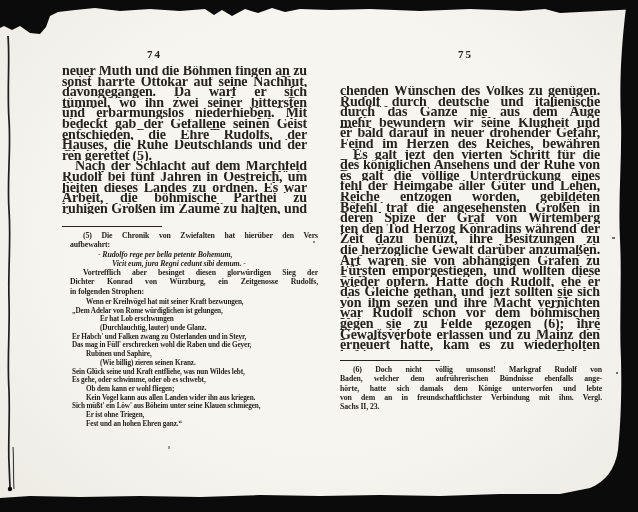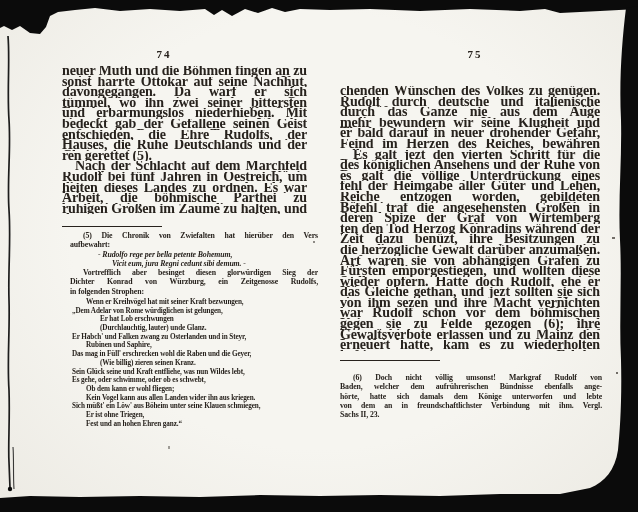--- a/index.html
+++ b/index.html
@@ -5,21 +5,21 @@
   html,body{margin:0;padding:0;background:#000;}
   #canvas{
     position:relative;width:638px;height:512px;overflow:hidden;
     background:radial-gradient(ellipse at 50% 45%, #f6f5f0 55%, #eceae3 100%);
     font-family:"Liberation Serif","DejaVu Serif",serif;
   }
   .frame-fill{fill:var(--frame,#0b0b0b);}
   .crease{stroke:var(--frame,#0b0b0b);fill:none;}
   #frame{position:absolute;left:0;top:0;z-index:3;pointer-events:none;}
   .pagenum{
-    position:absolute;z-index:2;width:34px;text-align:center;
+    position:absolute;z-index:2;width:34px;
     font-size:11px;font-weight:bold;letter-spacing:2px;color:var(--ink,#27221d);
   }
   .textblock{position:absolute;z-index:2;color:var(--ink,#27221d);font-weight:bold;}
   .body-text{font-size:14px;line-height:10.6px;letter-spacing:-0.15px;}
   .body-text .line{height:10.6px;overflow:hidden;text-align:justify;text-align-last:justify;}
   .footnote-text{font-size:7.8px;line-height:9.3px;letter-spacing:-0.1px;}
   .footnote-text .line{height:9.3px;overflow:hidden;text-align:justify;text-align-last:justify;}
   .poem-text{font-size:7.2px;line-height:8.7px;letter-spacing:-0.1px;}
   .poem-text .line{height:8.7px;overflow:hidden;text-align:left;text-align-last:left;}
   .line.last{text-align-last:left;}
@@ -27,21 +27,21 @@
   .line.lvl1{padding-left:14px;}
   .line.lvl2{padding-left:28px;}
   .line.lvl3{padding-left:42px;}
   .line.latin{font-style:italic;font-weight:600;text-align:left;text-align-last:left;font-family:"Liberation Serif",serif;}
   .fnrule{position:absolute;z-index:2;border-top:1px solid var(--ink,#27221d);height:0;}
   .lp-body{left:62px;top:66px;width:245px;}
   .lp-foot{left:70px;top:231px;width:248px;}
   .lp-poem{left:72px;top:298px;width:238px;}
   .lp-rule{left:62px;top:226px;width:100px;}
   .rp-body{left:340px;top:66px;width:260px;margin-top:20px;}
-  .rp-foot{left:340px;top:373px;width:262px;}
+  .rp-foot{left:340px;top:365px;width:262px;}
   .rp-rule{left:340px;top:360px;width:100px;}
   .pn-left{left:147px;top:48px;}
   .pn-right{left:458px;top:48px;}
 </style>
 </head>
 <body>
 
 <div id="canvas">
 
   <svg id="frame" width="638" height="512" viewBox="0 0 638 512">
@@ -91,22 +91,22 @@
       <div class="line ind">Vortrefflich aber besinget diesen glorwürdigen Sieg der</div>
       <div class="line">Dichter Konrad von Würzburg, ein Zeitgenosse Rudolfs,</div>
       <div class="line last">in folgenden Strophen:</div>
     </div>
   <div class="textblock poem-text lp-poem">
       <div class="line lvl1">Wenn er Kreihvögel hat mit seiner Kraft bezwungen,</div>
       <div class="line">„Dem Adelar von Rome würdiglichen ist gelungen,</div>
       <div class="line lvl2">Er hat Lob erschwungen</div>
       <div class="line lvl2">(Durchlauchtig, lauter) unde Glanz.</div>
       <div class="line">Er Habch' und Falken zwang zu Osterlanden und in Steyr,</div>
+      <div class="line">Das mag in Füll' erschrecken wohl die Raben und die Geyer,</div>
       <div class="line lvl1">Rubinen und Saphire,</div>
-      <div class="line">Das mag in Füll' erschrecken wohl die Raben und die Geyer,</div>
       <div class="line lvl2">(Wie billig) zieren seinen Kranz.</div>
       <div class="line">Sein Glück seine und Kraft entfliehe, was nun Wildes lebt,</div>
       <div class="line">Es gehe, oder schwimme, oder ob es schwebt,</div>
       <div class="line lvl1">Ob dem kann er wohl fliegen;</div>
       <div class="line lvl1">Kein Vogel kann aus allen Landen wider ihn aus kriegen.</div>
       <div class="line">Sich müßt' ein Löw' aus Böheim unter seine Klauen schmiegen,</div>
       <div class="line lvl1">Er ist ohne Triegen,</div>
       <div class="line lvl1">Fest und an hohen Ehren ganz.“</div>
     </div>
 

